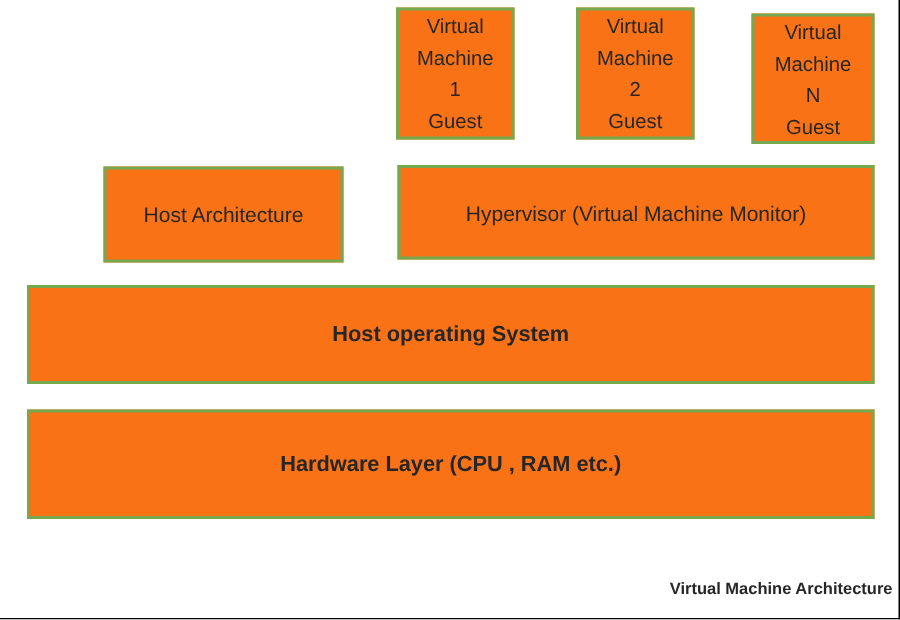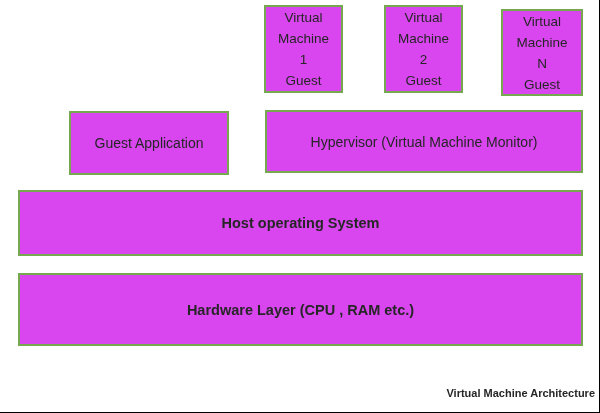--- a/index.html
+++ b/index.html
@@ -16,21 +16,21 @@
     height: 413px;
     background: #ffffff;
     box-sizing: border-box;
     border-right: 1px solid #000000;
     border-bottom: 1px solid #000000;
     overflow: hidden;
   }
   .box {
     position: absolute;
     box-sizing: border-box;
-    background: #d946ef;
+    background: #f97316;
     border: 2px solid #76a84f;
     display: flex;
     align-items: center;
     justify-content: center;
     text-align: center;
     color: #262626;
   }
   .vm-box {
     flex-direction: column;
     line-height: 21px;
@@ -96,21 +96,21 @@
   </div>
 
   <div class="box vm-box" id="vm-n">
     <span class="vm-line">Virtual</span>
     <span class="vm-line">Machine</span>
     <span class="vm-line">N</span>
     <span class="vm-line">Guest</span>
   </div>
 
   <div class="box" id="host-application">
-    <span>Guest Application</span>
+    <span>Host Architecture</span>
   </div>
 
   <div class="box" id="host-os">
     <span>Host operating System</span>
   </div>
 
   <div class="box" id="hypervisor">
     <span>Hypervisor (Virtual Machine Monitor)</span>
   </div>
 

